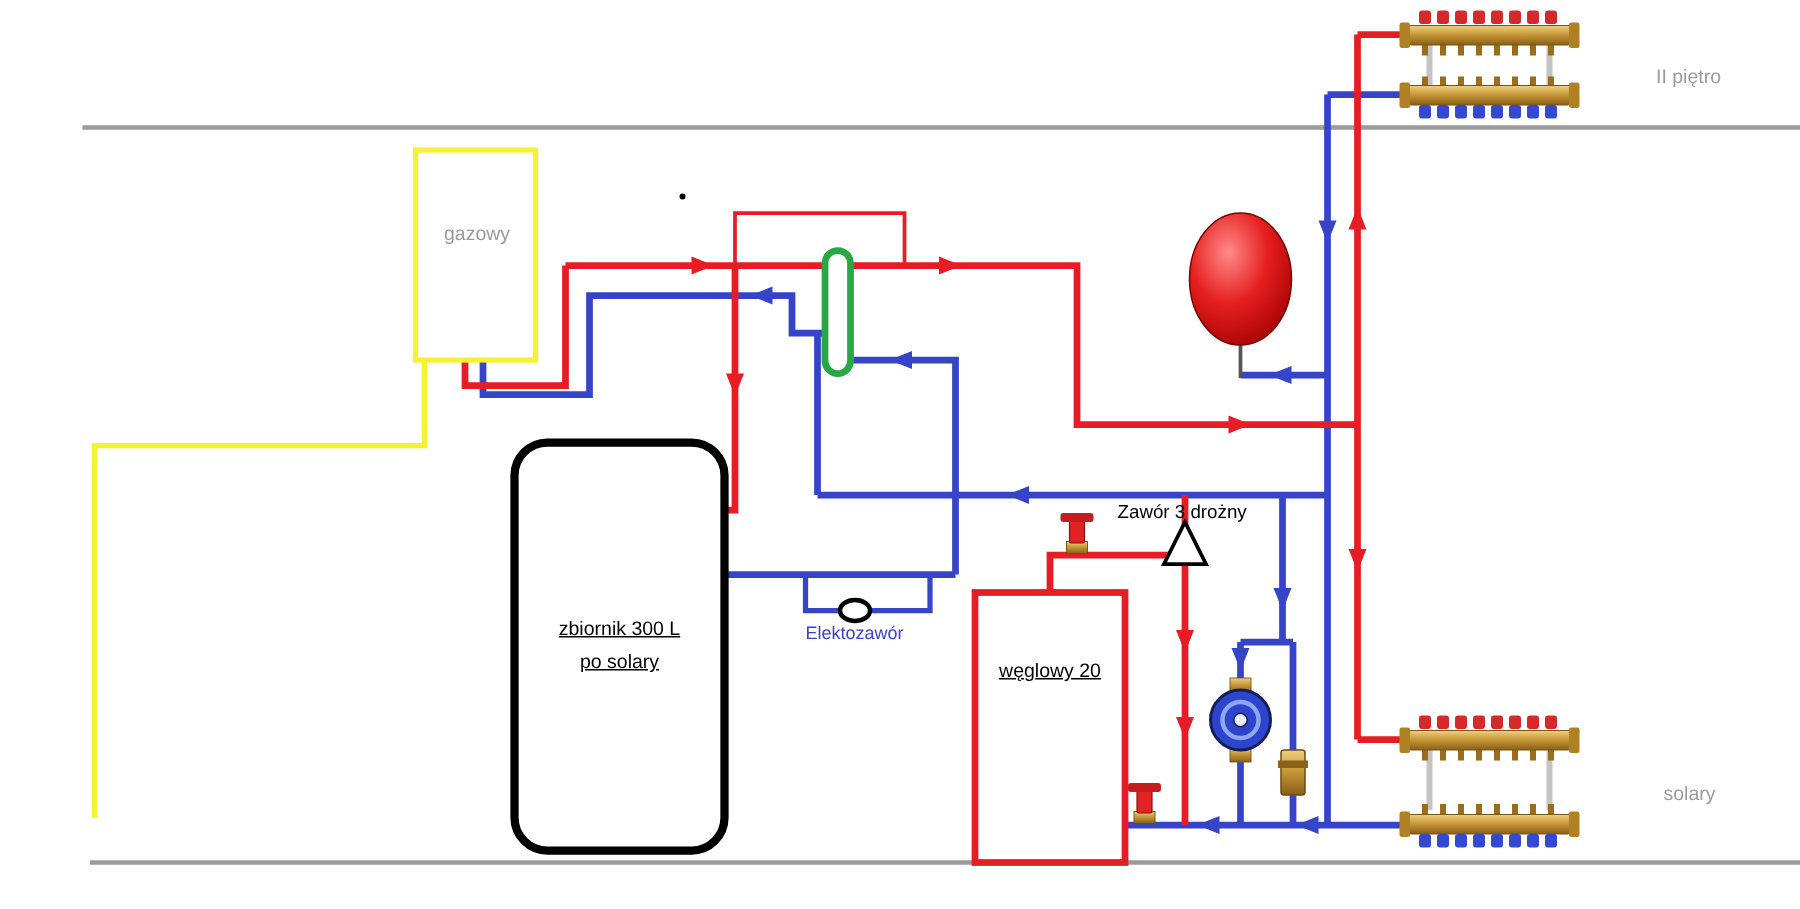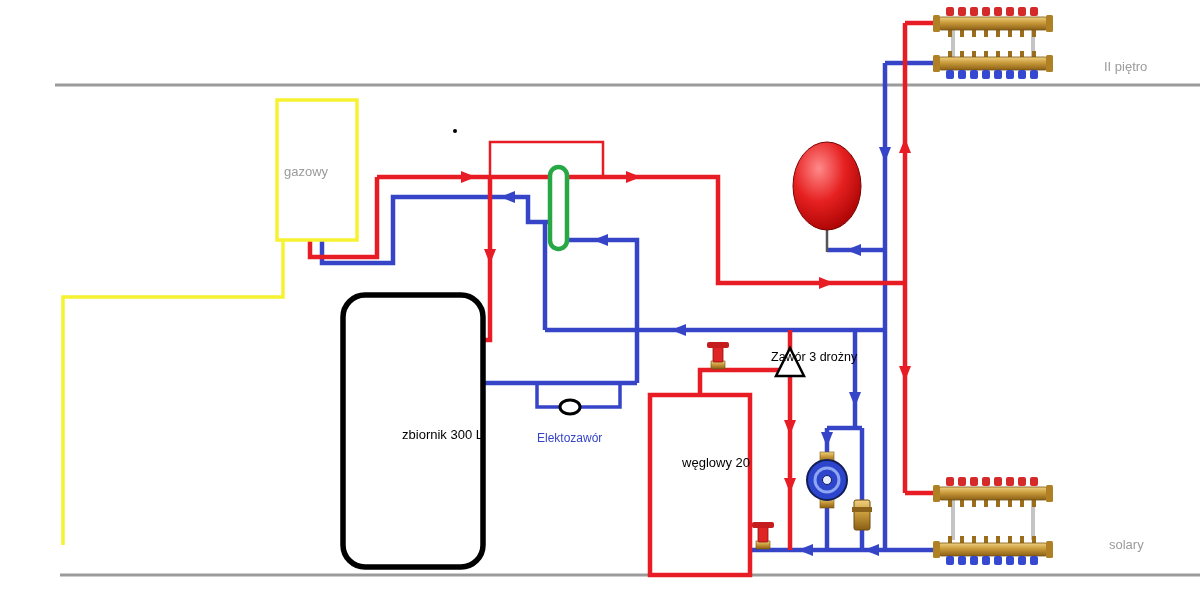--- a/index.html
+++ b/index.html
@@ -11,24 +11,24 @@
   .pb{stroke:var(--return);stroke-width:4.5;fill:none;}
   .pr{stroke:var(--supply);stroke-width:4.5;fill:none;}
   .thin{stroke-width:2.5;}
   .loopw{stroke-width:3.5;}
   .ab{fill:var(--return);}
   .ar{fill:var(--supply);}
   .sep{fill:#ffffff;stroke:var(--separator);stroke-width:4.5;}
   .tank{fill:#ffffff;stroke:#000000;stroke-width:5.5;}
   .gasbox{fill:#ffffff;stroke:var(--gas);stroke-width:3.5;}
   .coalbox{fill:#ffffff;stroke:var(--supply);stroke-width:4.5;}
-  .lbl{position:absolute;line-height:1.15;white-space:nowrap;font-size:13px;color:#000;margin-top:16px;}
+  .lbl{position:absolute;line-height:1.15;white-space:nowrap;font-size:13px;color:#000;}
   .lbl-gray{color:var(--textgray);}
   .lbl-blue{color:var(--return);}
-  .lbl-center{text-align:right;white-space:normal;}
+  .lbl-center{text-align:center;white-space:normal;text-decoration:underline;}
   .tanklbl{line-height:1.7;}
 </style>
 </head>
 <body>
 
 <div class="stage">
 
   <svg width="1200" height="606" viewBox="0 0 1200 606">
     <defs>
       <linearGradient id="gold" x1="0" y1="0" x2="0" y2="1">
@@ -191,29 +191,30 @@
       <rect x="938" y="543" width="110" height="13" rx="3" fill="url(#gold)" stroke="#7a5512" stroke-width="0.8"></rect>
       <rect x="933" y="541" width="7" height="17" rx="1.5" fill="#b08024"></rect>
       <rect x="1046" y="541" width="7" height="17" rx="1.5" fill="#b08024"></rect>
       <use href="#caps" x="946" y="477" fill="#d42a2a"></use>
       <use href="#caps" x="946" y="556" fill="#3448d0"></use>
     </g>
 
     <circle cx="455" cy="131" r="2" fill="#000000"></circle>
   </svg>
 
-  <div class="lbl lbl-gray" style="left:284px;top:149px;">gazowy</div>
+  <div class="lbl lbl-gray" style="left:296px;top:149px;">gazowy</div>
 
   <div class="lbl lbl-center tanklbl" style="left:343px;top:408px;width:140px;">
     <div>zbiornik 300 L</div>
+    <div>po solary</div>
   </div>
 
   <div class="lbl lbl-center" style="left:650px;top:440px;width:100px;">węglowy 20</div>
 
-  <div class="lbl" style="left:771px;top:334px;font-size:12.5px;">Zawór 3 drożny</div>
+  <div class="lbl" style="left:745px;top:334px;font-size:12.5px;">Zawór 3 drożny</div>
 
   <div class="lbl lbl-blue" style="left:537px;top:416px;font-size:12px;">Elektozawór</div>
 
   <div class="lbl lbl-gray" style="left:1104px;top:44px;">II piętro</div>
 
   <div class="lbl lbl-gray" style="left:1109px;top:522px;">solary</div>
 
 </div>
 
 </body></html>

